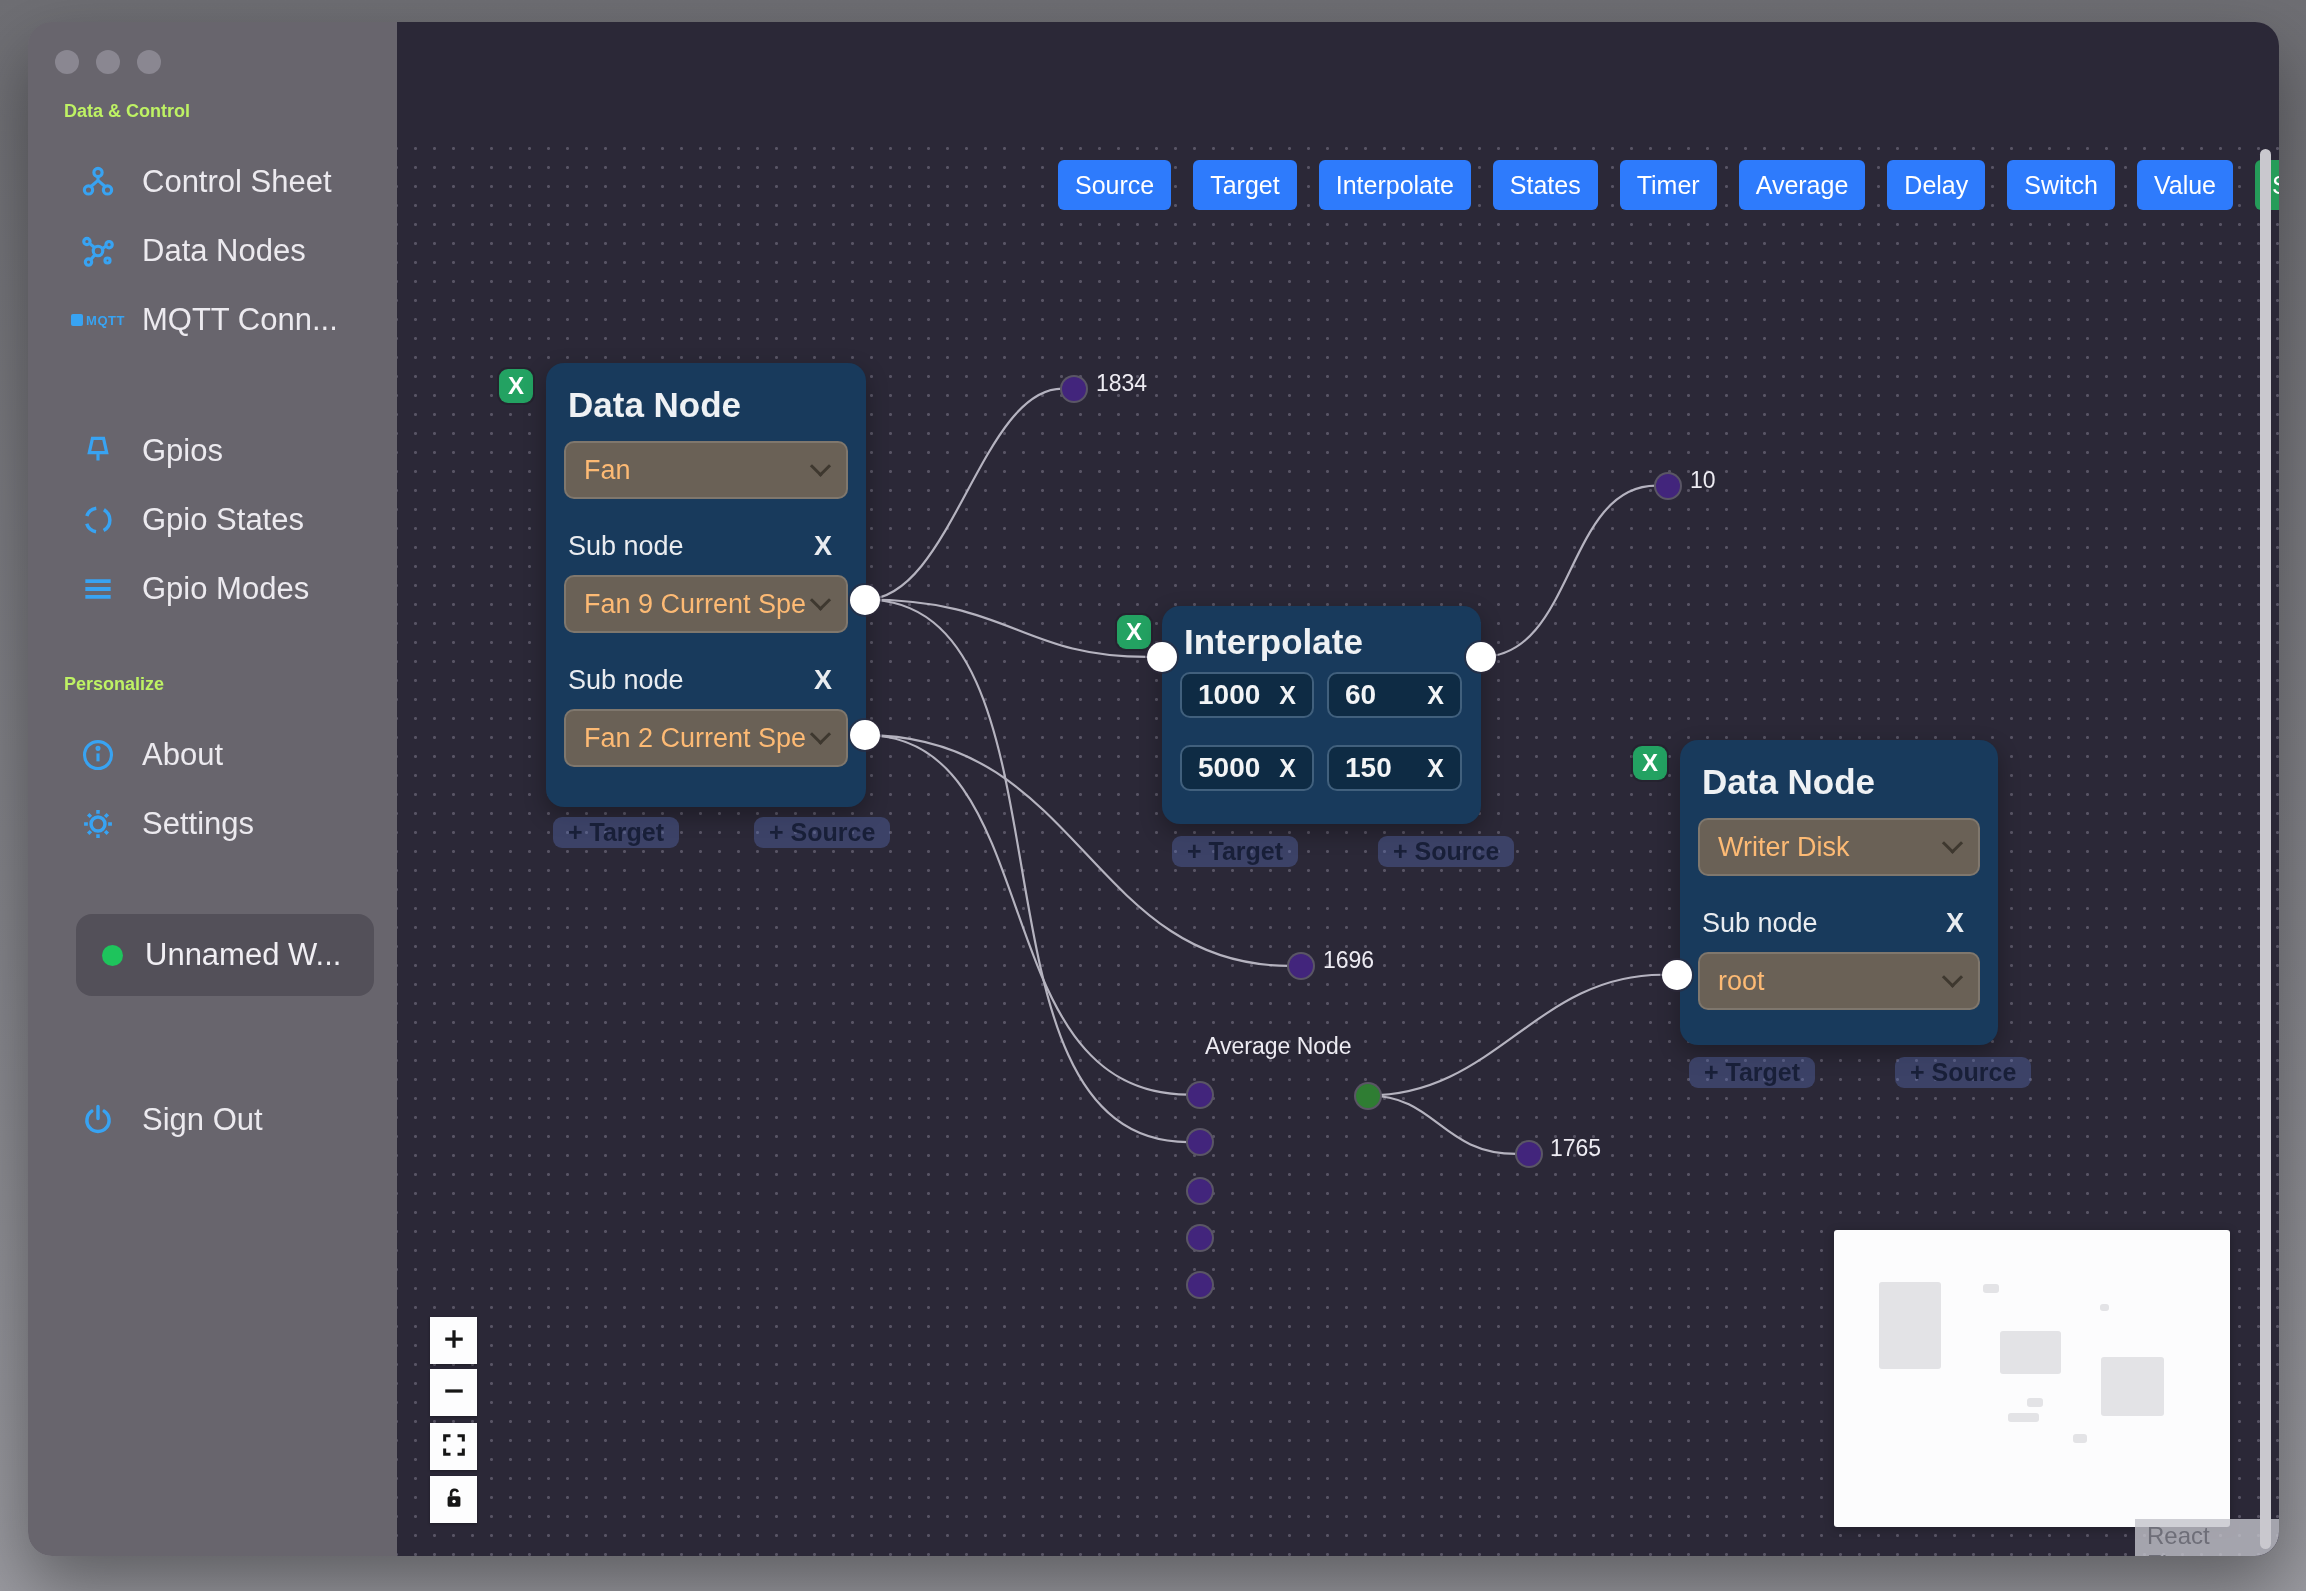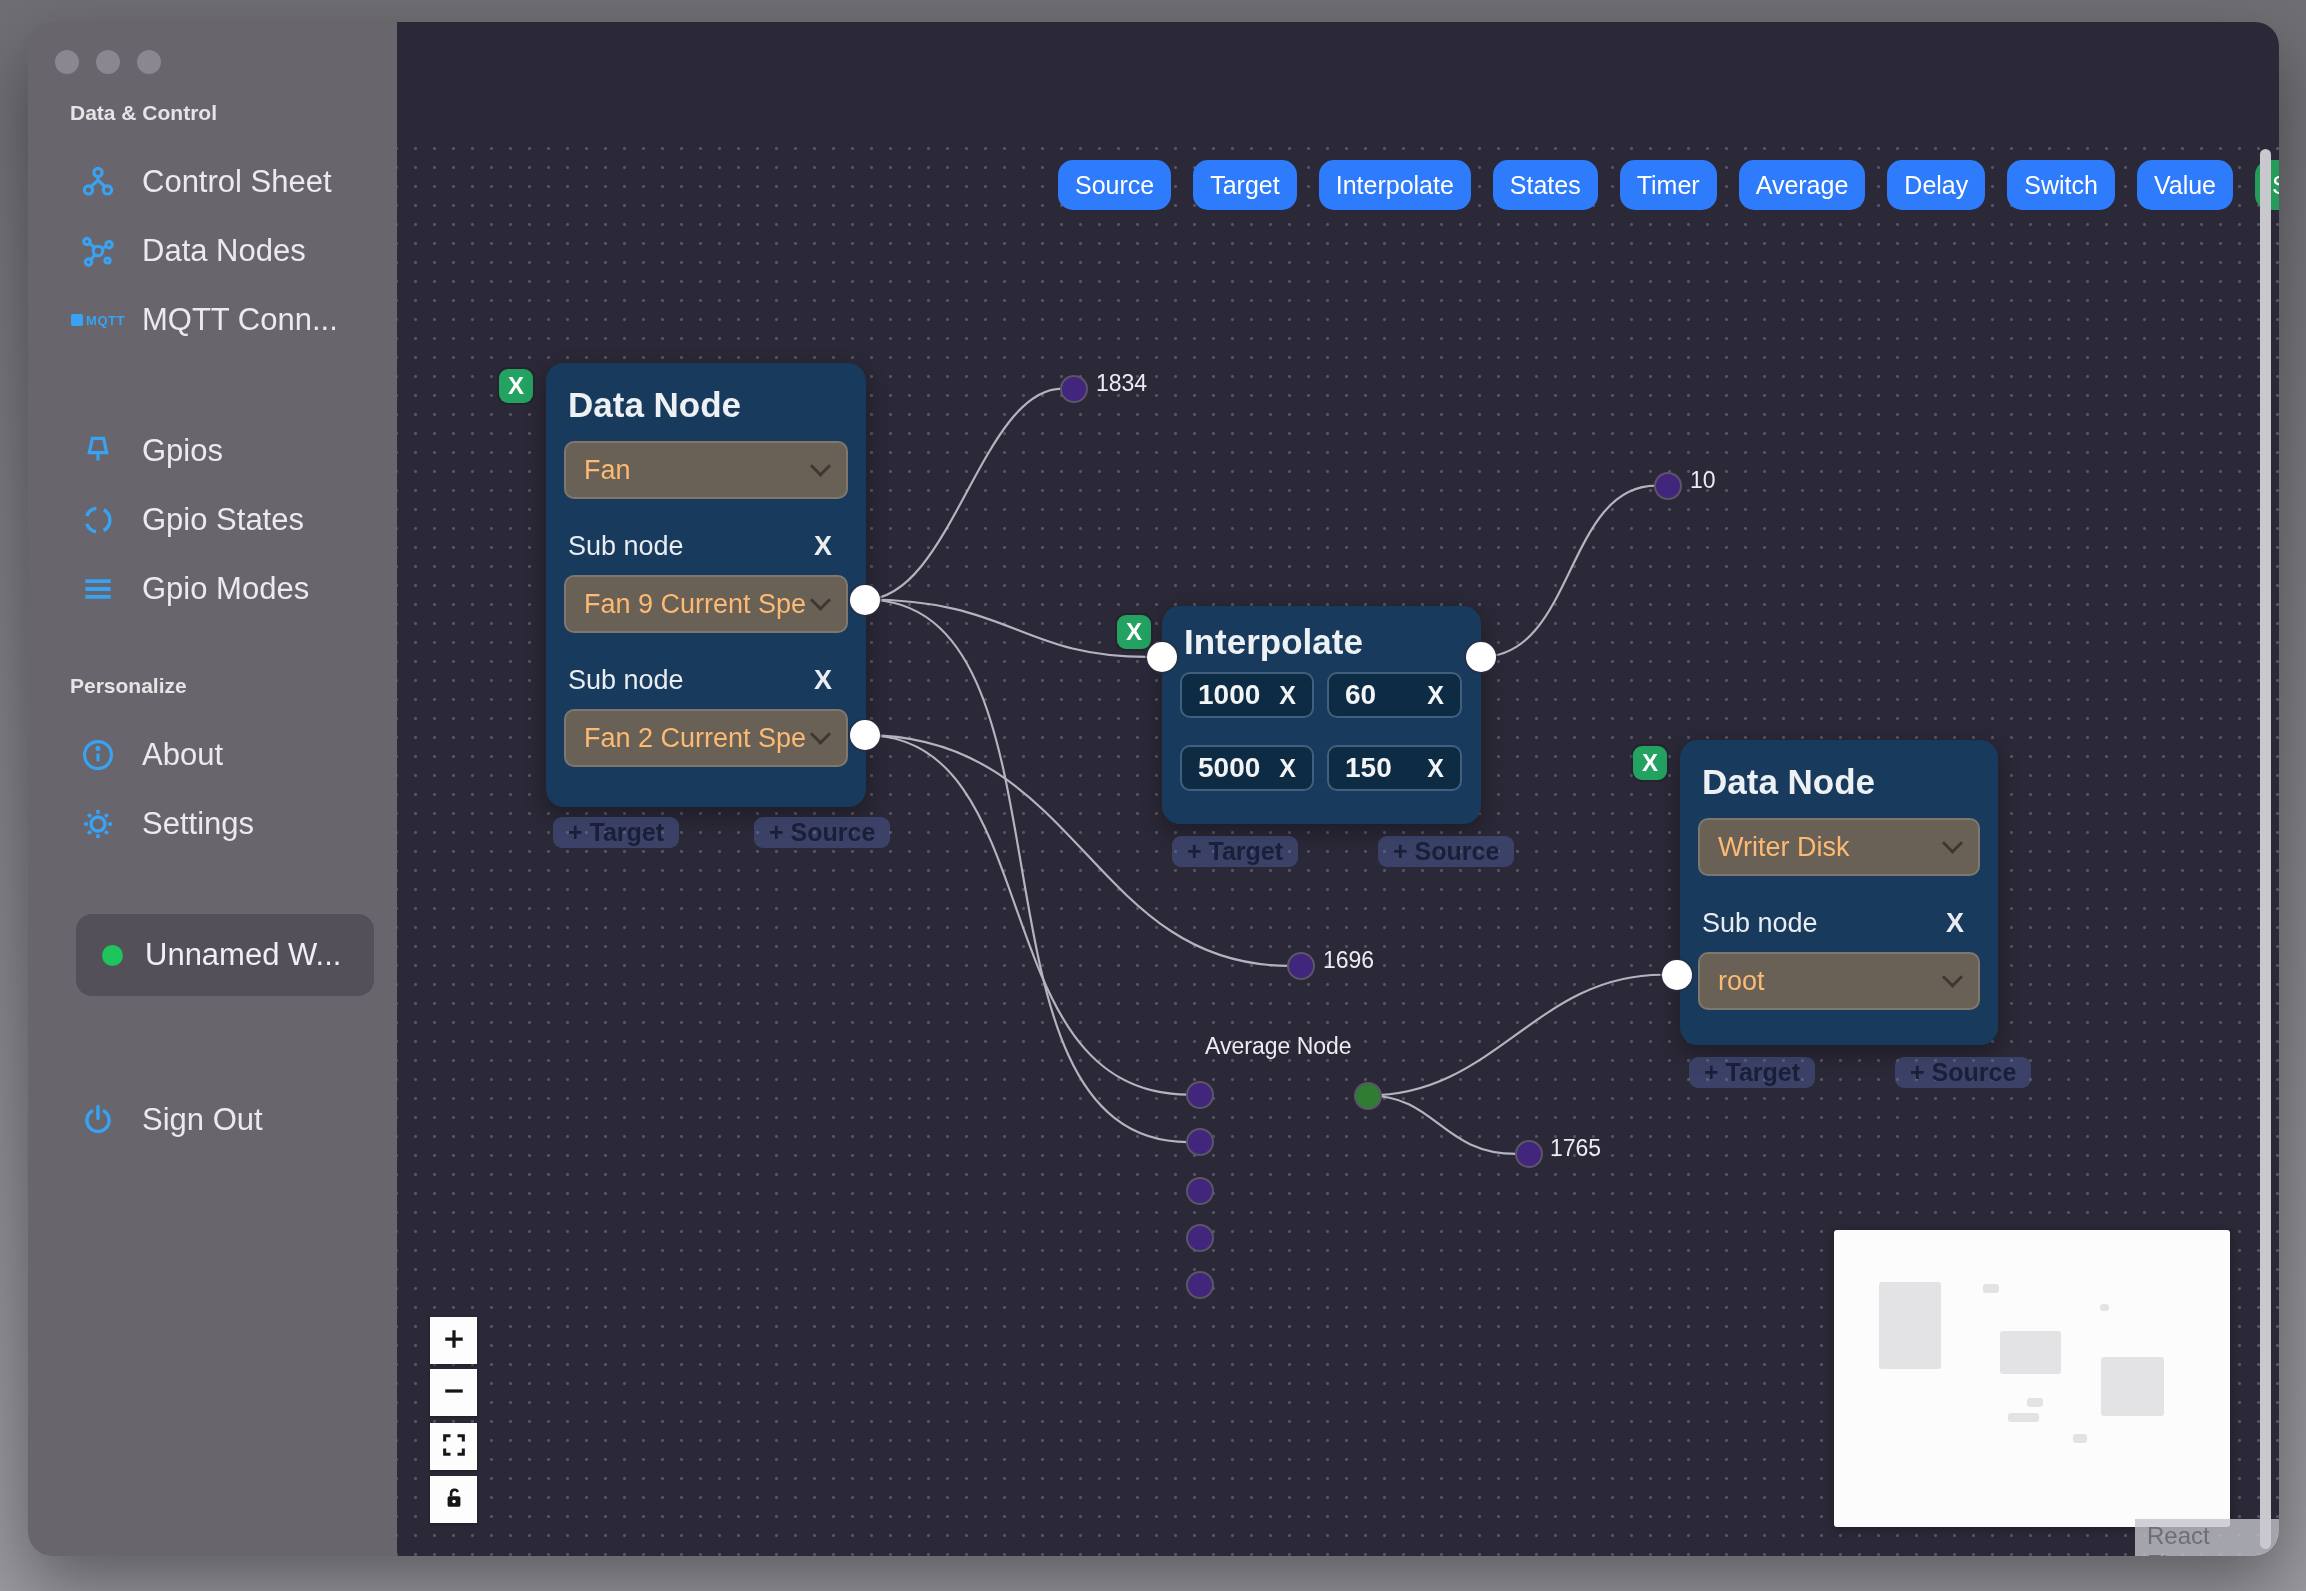--- a/index.html
+++ b/index.html
@@ -7,21 +7,21 @@
   body { background:linear-gradient(180deg,#6e6e73 0%,#85858b 60%,#9a9aa0 100%);
          font-family:"Liberation Sans", sans-serif; overflow:hidden; }
 
   .window { position:absolute; left:28px; top:22px; width:2251px; height:1534px;
             border-radius:24px; overflow:hidden; box-shadow:0 30px 69px rgba(0,0,0,.38); }
 
   
   .sidebar { position:absolute; left:0; top:0; bottom:0; width:369px; background:#68656d; }
   .traffic { position:absolute; left:27px; top:28px; display:flex; gap:17px; }
   .traffic span { width:24px; height:24px; border-radius:50%; background:#8a8791; display:block; }
-  .section-label { position:absolute; left:42px; font-size:21px; font-weight:600; color:#e5e5e5; }
+  .section-label { position:absolute; left:36px; font-size:18px; font-weight:600; color:#bef264; }
   .side-item { position:absolute; left:50px; height:44px; display:flex; align-items:center; gap:24px; cursor:pointer; }
   .side-item .sicon { width:40px; height:40px; display:flex; align-items:center; justify-content:center; flex:0 0 40px; }
   .side-item .slabel { font-size:31px; font-weight:500; color:#eceaef; white-space:nowrap; }
   .mqtt-ic { font-size:13px; font-weight:700; color:#38a3f2; letter-spacing:0.5px; display:flex; align-items:center; gap:3px; }
   .mqtt-ic i { width:12px; height:12px; background:#38a3f2; display:inline-block; border-radius:2px; }
   .workspace-pill { position:absolute; left:48px; top:892px; width:298px; height:82px; background:#535059;
                     border-radius:16px; display:flex; align-items:center; gap:22px; padding:0 26px; cursor:pointer; }
   .workspace-pill .wdot { width:21px; height:21px; border-radius:50%; background:#1ec45c; flex:0 0 21px; }
   .workspace-pill .wlabel { font-size:31px; font-weight:500; color:#f0eef3; white-space:nowrap; }
 
@@ -37,21 +37,21 @@
   .pencil-btn { position:absolute; left:1782px; top:32px; width:63px; height:63px; background:none; border:none;
                 display:flex; align-items:center; justify-content:center; cursor:pointer; }
 
   
   .canvas { position:absolute; left:0; top:123px; right:0; bottom:0; background:#2b2837;
             background-image:radial-gradient(circle,#585464 1.2px, transparent 1.8px);
             background-size:19px 19px; background-position:9px 13px; }
   .edges { position:absolute; left:0; top:0; width:1882px; height:1411px; pointer-events:none; }
 
   .toolbar { position:absolute; left:661px; top:15px; display:flex; gap:22px; }
-  .tbtn { height:50px; padding:0 17px; border-radius:15px; background:#2e7bfc; color:#fff; font-size:25px;
+  .tbtn { height:50px; padding:0 17px; border-radius:6px; background:#2e7bfc; color:#fff; font-size:25px;
           font-weight:500; border:none; display:flex; align-items:center; cursor:pointer;
           font-family:"Liberation Sans", sans-serif; white-space:nowrap; }
   .tbtn.green { background:#259c59; }
 
   .node { position:absolute; background:#183a5c; border-radius:18px; padding:22px 18px;
           box-shadow:0 8px 22px rgba(0,0,0,.30); }
   .node-title { font-size:35px; font-weight:600; color:#eef1f4; margin-bottom:16px; padding-left:4px; }
   .sel { display:flex; align-items:center; justify-content:space-between; background:#6a6156;
          box-shadow:inset 0 0 0 2px rgba(255,255,255,.14); border-radius:10px; height:58px;
          padding:0 20px; cursor:pointer; }

